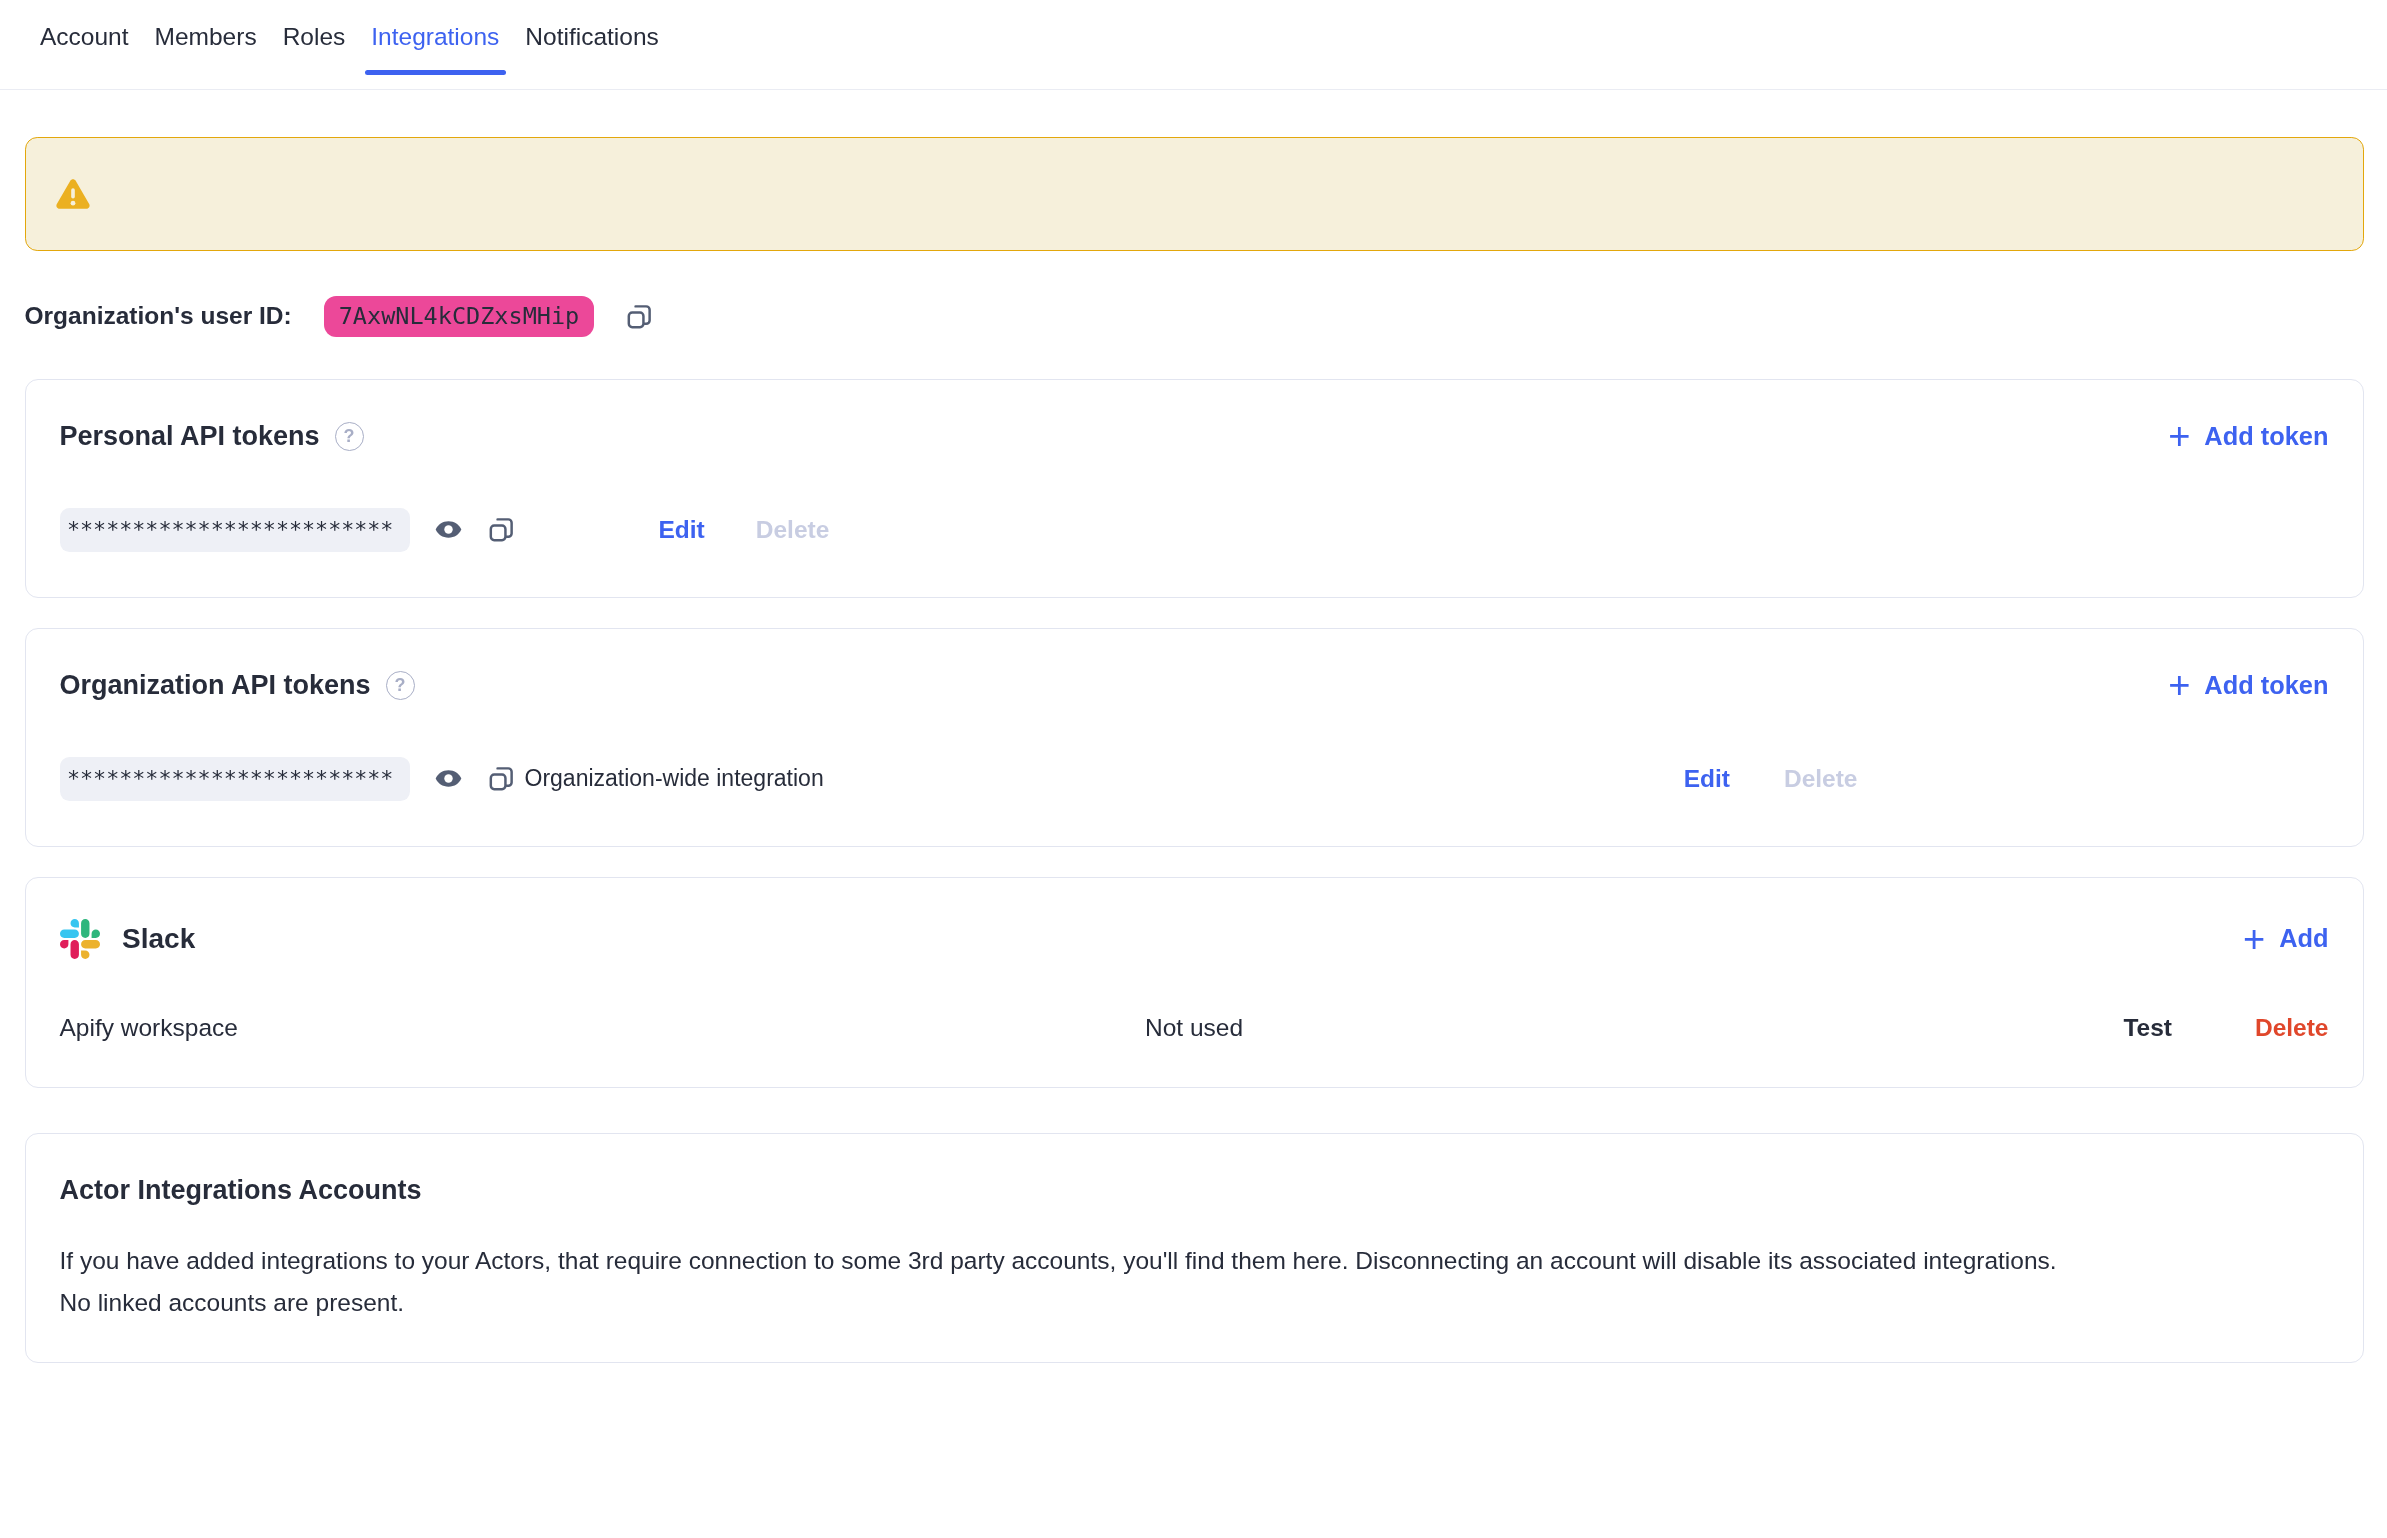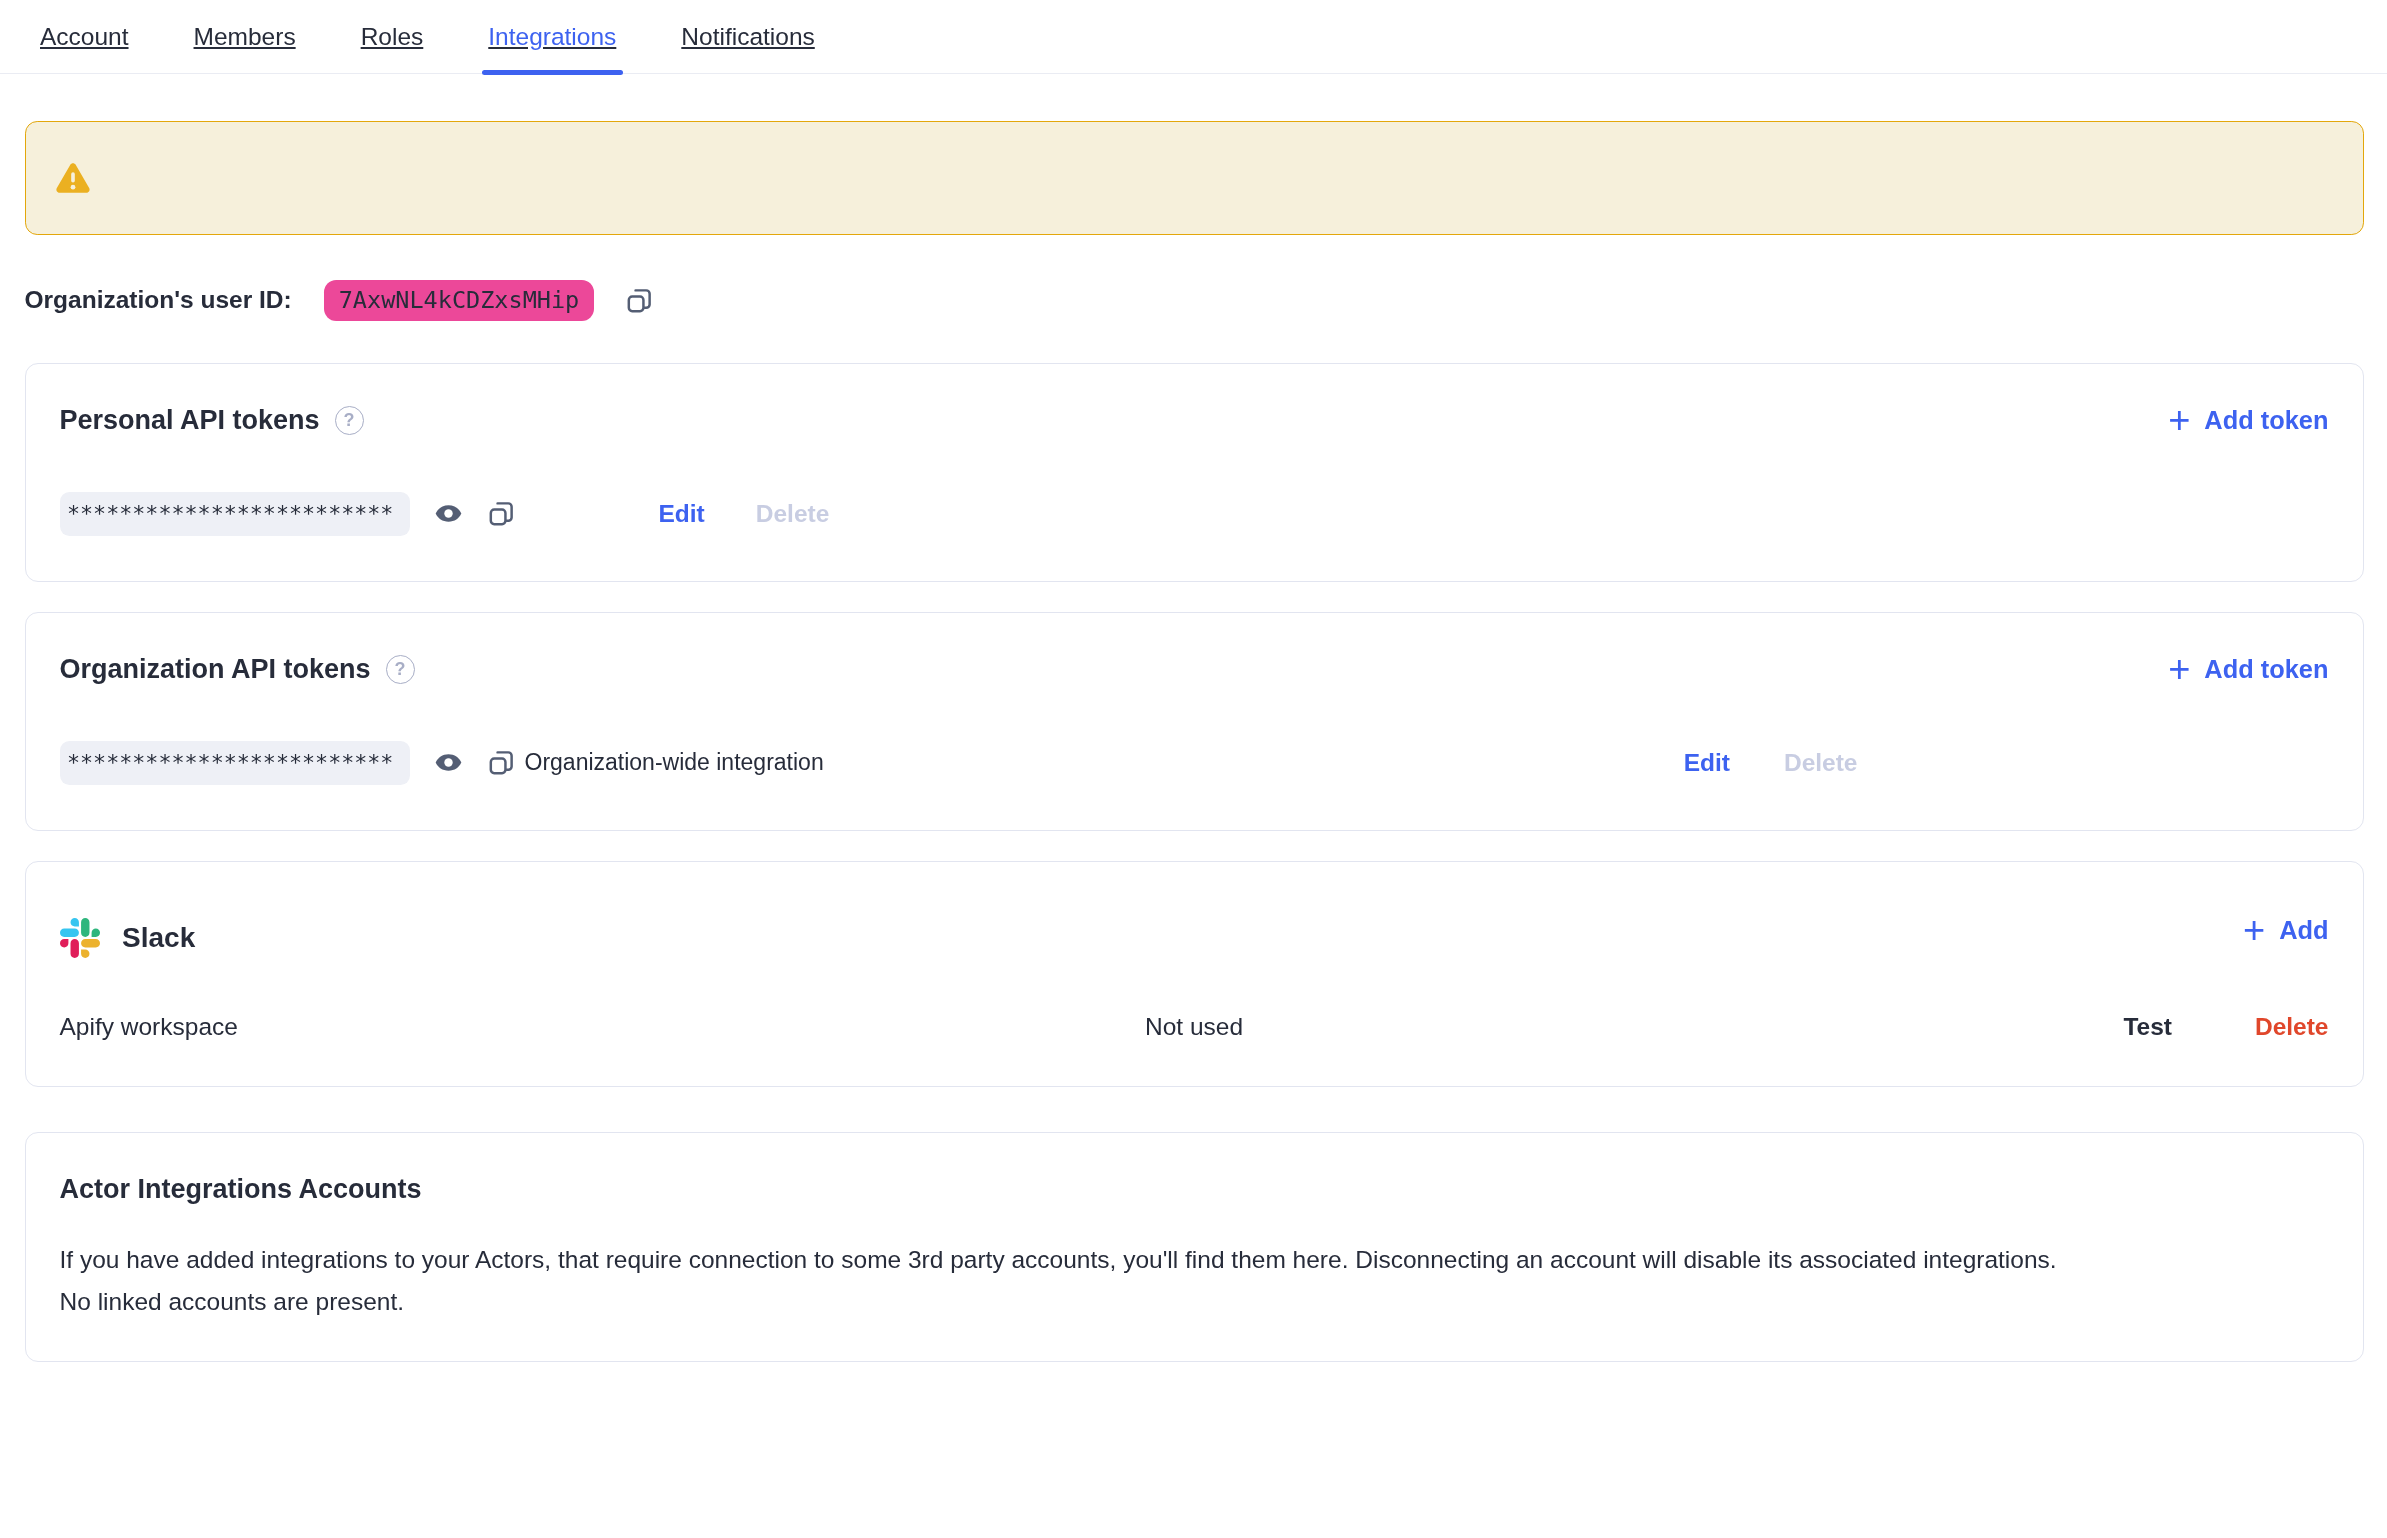--- a/index.html
+++ b/index.html
@@ -3,21 +3,21 @@
 <meta charset="utf-8">
 <style>
   * { margin:0; padding:0; box-sizing:border-box; }
   html,body { background:#ffffff; }
   body {
     width:2388px; height:1539px;
     font-family:"Liberation Sans", sans-serif;
     color:#272C3A; font-size:24.5px; overflow:hidden;
   }
   
-  .tabbar { display:flex; gap:65px; padding:19px 0 0 40px; border-bottom:0.9px solid #EAECF3;text-decoration:underline; }
+  .tabbar { display:flex; gap:26px; padding:19px 0 16px 40px; border-bottom:0.9px solid #EAECF3; }
   .tab { position:relative; padding:3.8px 0 22.6px; font-size:24.5px; color:#272C3A; cursor:pointer; white-space:nowrap; }
   .tab.active { color:#3D62F0; }
   .tab.active::after { content:""; position:absolute; left:-6.6px; right:-6.6px; bottom:-1.9px; height:5.6px; background:#3D62F0; border-radius:3.8px; }
   
   .content { padding:0 24.5px; }
   .intro { margin-top:51px; }
   .link { color:#3D62F0; text-decoration:none; cursor:pointer; }
   
   .warning {
     margin-top:47px; height:114px; display:flex; align-items:center; gap:24.5px;
@@ -58,21 +58,21 @@
   .token-row .icon-btn { margin-left:24.5px; }
   .txt-btn { background:none; border:none; font-family:"Liberation Sans", sans-serif; font-size:24.5px; font-weight:700; cursor:pointer; }
   .edit-btn { color:#3D62F0; }
   .delete-disabled { color:#C8CDE2; cursor:default; }
   .row1-edit { margin-left:144px; }
   .row1-delete { margin-left:51px; }
   .token-desc { margin-left:10px; font-size:23px; color:#272C3A; }
   .actions-mid { margin-left:auto; margin-right:471px; display:flex; align-items:center; }
   .actions-mid .delete-disabled { margin-left:54px; }
   
-  .slack-title-wrap { display:flex; align-items:center; gap:22.6px;margin-top:15px; }
+  .slack-title-wrap { display:flex; align-items:center; gap:22.6px; }
   .slack-row { margin-top:55px; display:grid; grid-template-columns:1fr auto 1fr; align-items:center; }
   .slack-status { text-align:center; }
   .slack-actions { display:flex; justify-content:flex-end; align-items:center; gap:83px; }
   .test-btn { color:#272C3A; }
   .delete-red { color:#E0472B; }
   
   .actor-desc { margin-top:38px; font-size:24.5px; line-height:1.35; }
   .actor-empty { margin-top:12px; font-size:24.5px; }
 </style>
 </head>

